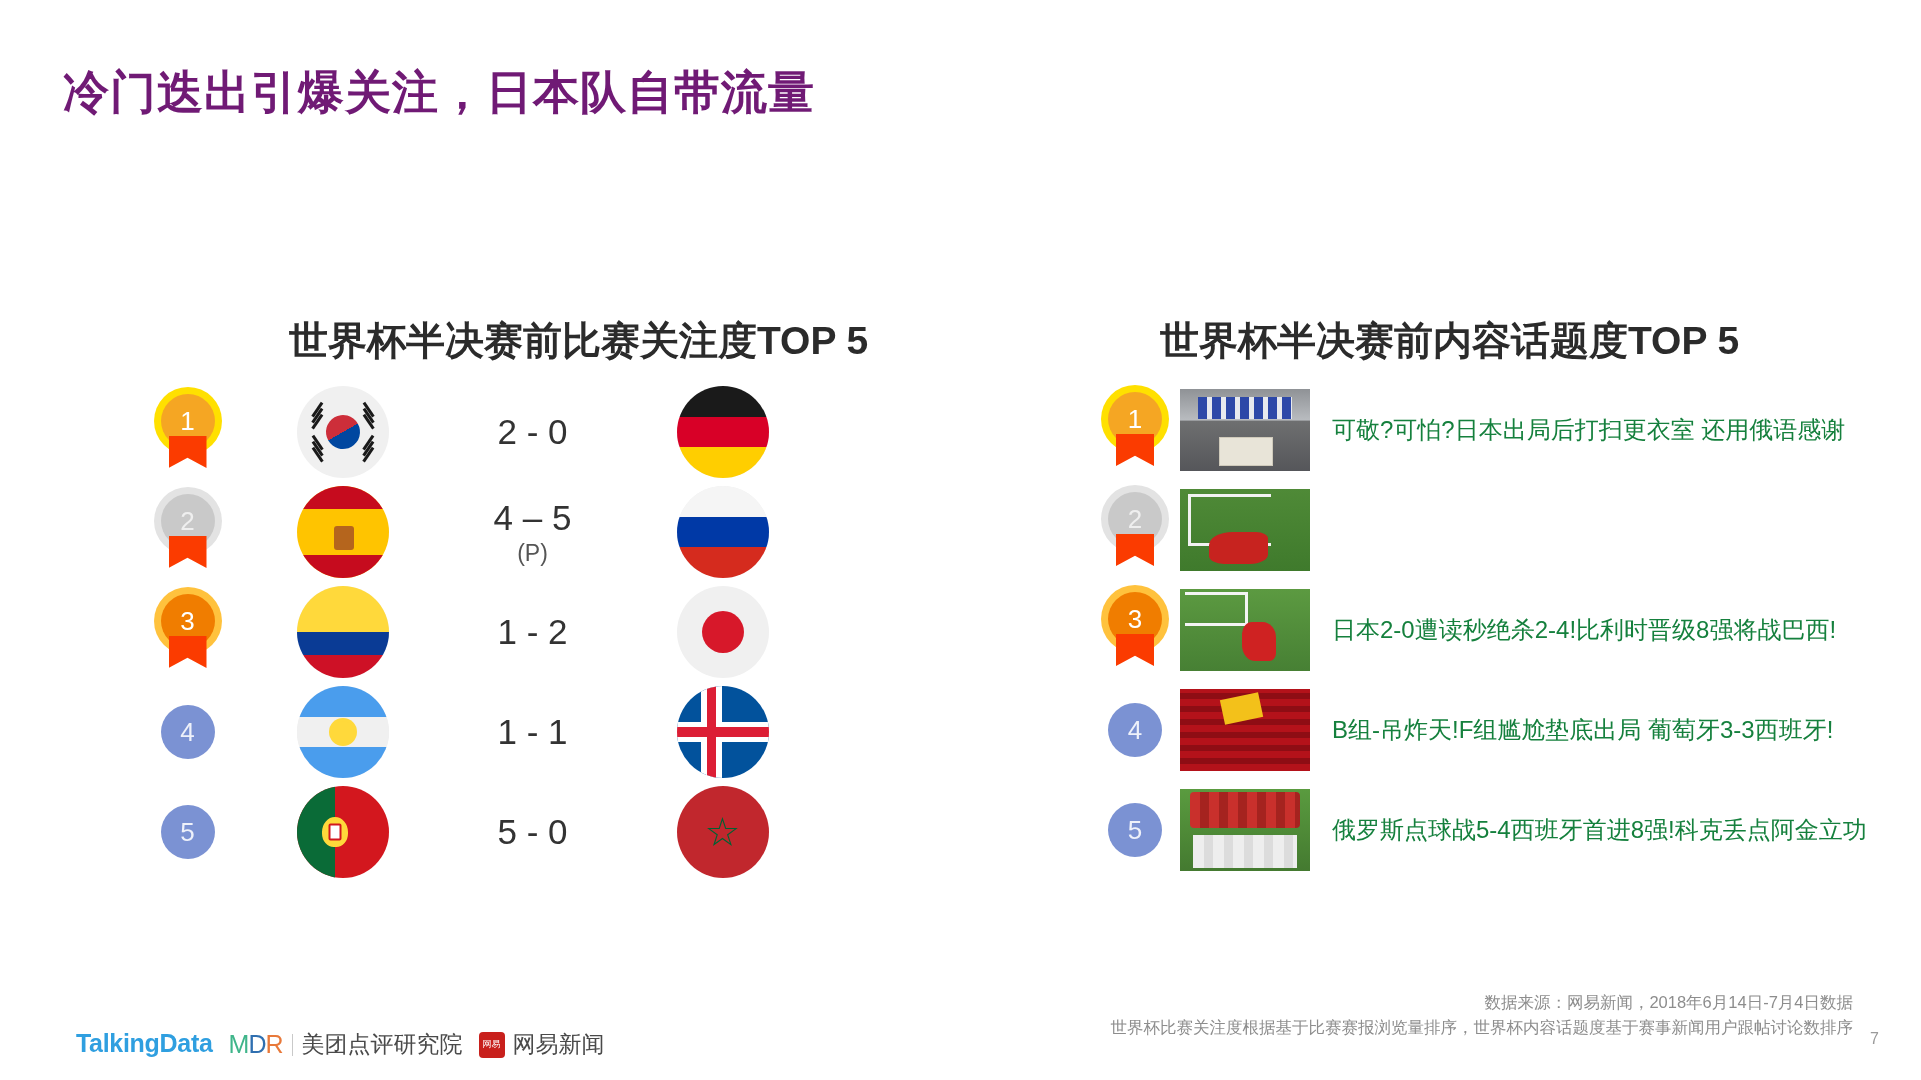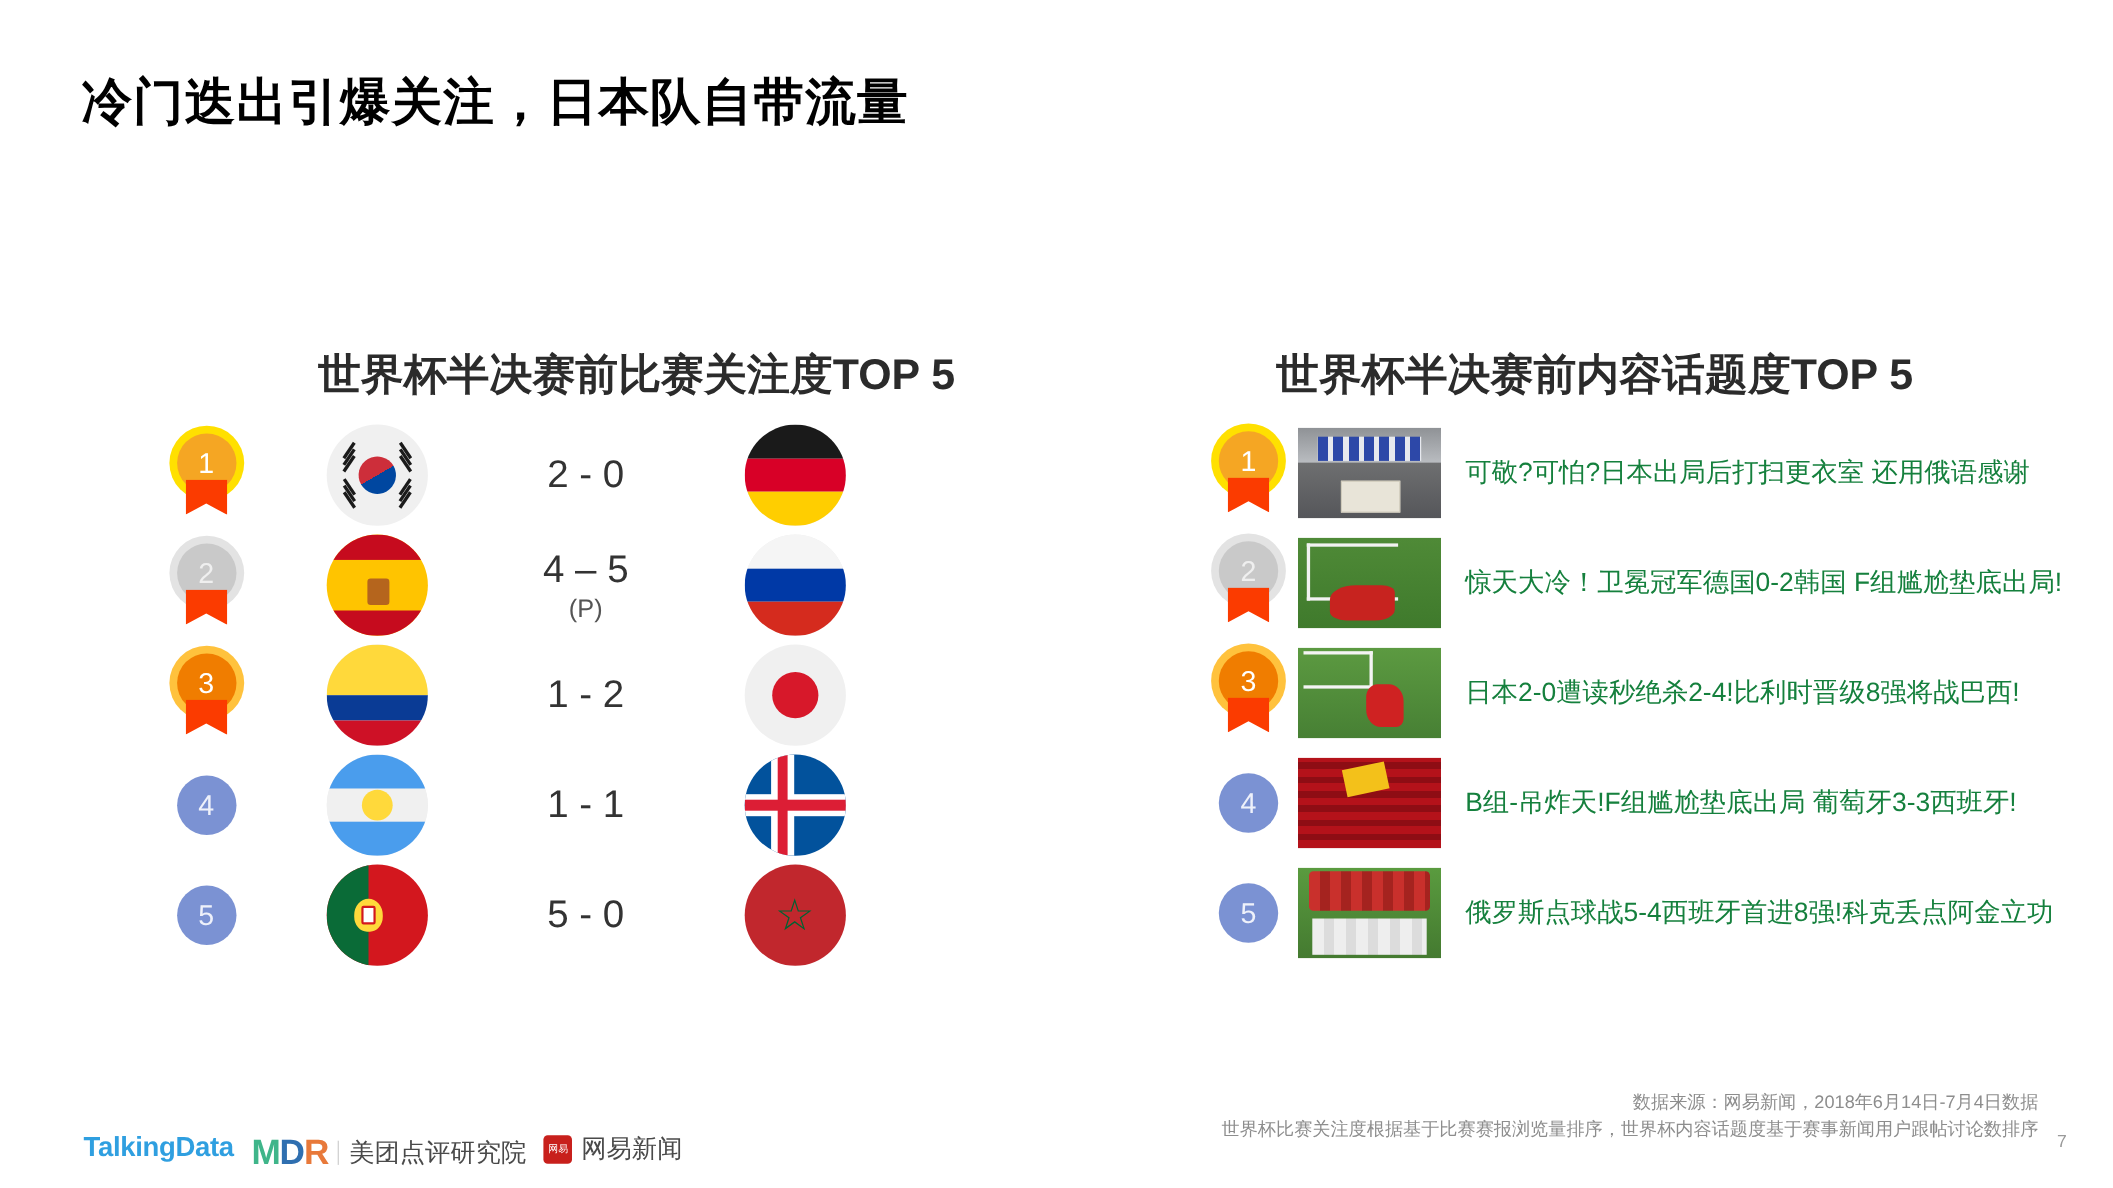--- a/index.html
+++ b/index.html
@@ -6,22 +6,22 @@
   html, body {
     width: 1921px; height: 1080px;
     background: #ffffff;
     font-family: "Liberation Sans", "DejaVu Sans", sans-serif;
     overflow: hidden;
   }
   .page { position: relative; width: 1921px; height: 1080px; background:#fff; }
 
   
   .title {
-    position: absolute; left: 74px; top: 62px;
-    font-size: 46px; font-weight: 700; color: #000000;
+    position: absolute; left: 63px; top: 62px;
+    font-size: 46px; font-weight: 700; color: #701a75;
     letter-spacing: 1px; white-space: nowrap;
   }
   .intro {
     position: absolute; left: 76px; top: 176px; width: 1790px;
     font-size: 24.5px; line-height: 38px; color: #3f3f3f;
     text-align: justify;
   }
 
   
   .col-heading {
@@ -169,21 +169,21 @@
     position: absolute; right: 68px; top: 990px;
     text-align: right; font-size: 16.5px; line-height: 25px; color: #8d8d8d;
   }
   .page-no {
     position: absolute; right: 42px; top: 1030px;
     font-size: 16px; color: #9a9a9a;
   }
   .logos { position: absolute; left: 76px; top: 1029px; display: flex; align-items: flex-start; gap: 16px; }
   .logo-td { font-size: 25px; font-weight: 700; color: #2f9fe0; letter-spacing: -.3px; }
   .logo-mdr { display:flex; align-items:center; gap:9px; }
-  .mdr-mark { font-size: 32px; font-weight: 700; letter-spacing: -1px; }
+  .mdr-mark { font-size: 25px; font-weight: 400; letter-spacing: -1px; }
   .mdr-mark .m { color: #3fb58a; } .mdr-mark .d { color: #2f6fb0; } .mdr-mark .r { color: #e8793a; }
   .mdr-bar { width:1px; height:22px; background:#c9c9c9; }
   .logo-text { font-size: 23px; color: #4a4a4a; }
   .logo-163 { display:flex; align-items:center; gap:8px; }
   .icon-163 { width:26px; height:26px; background:#c8201c; border-radius:4px;
               color:#fff; font-size:9px; display:flex; align-items:center; justify-content:center; }
 </style>
 </head>
 <body>
 
@@ -326,21 +326,20 @@
         <div class="news-title">可敬?可怕?日本出局后打扫更衣室 还用俄语感谢</div>
       </div>
       <div class="news-row">
         <div class="news-rank">
           <div class="medal silver">
             <div class="disc">2</div>
             <div class="ribbon"></div>
           </div>
         </div>
         <div class="news-thumb th-pitch1"></div>
-        <div class="news-title">惊天大冷！卫冕冠军德国0-2韩国 F组尴尬垫底出局!</div>
       </div>
       <div class="news-row">
         <div class="news-rank">
           <div class="medal bronze">
             <div class="disc">3</div>
             <div class="ribbon"></div>
           </div>
         </div>
         <div class="news-thumb th-pitch2"></div>
         <div class="news-title">日本2-0遭读秒绝杀2-4!比利时晋级8强将战巴西!</div>

